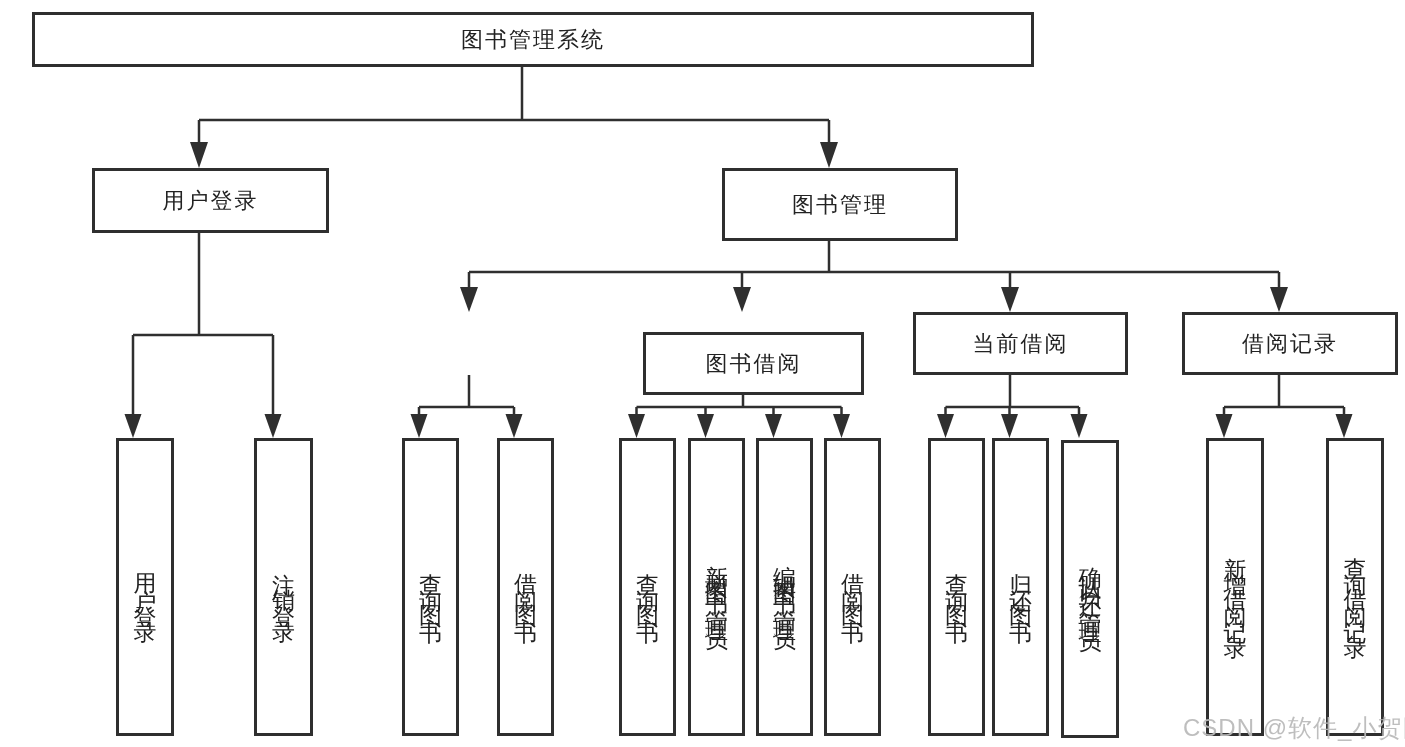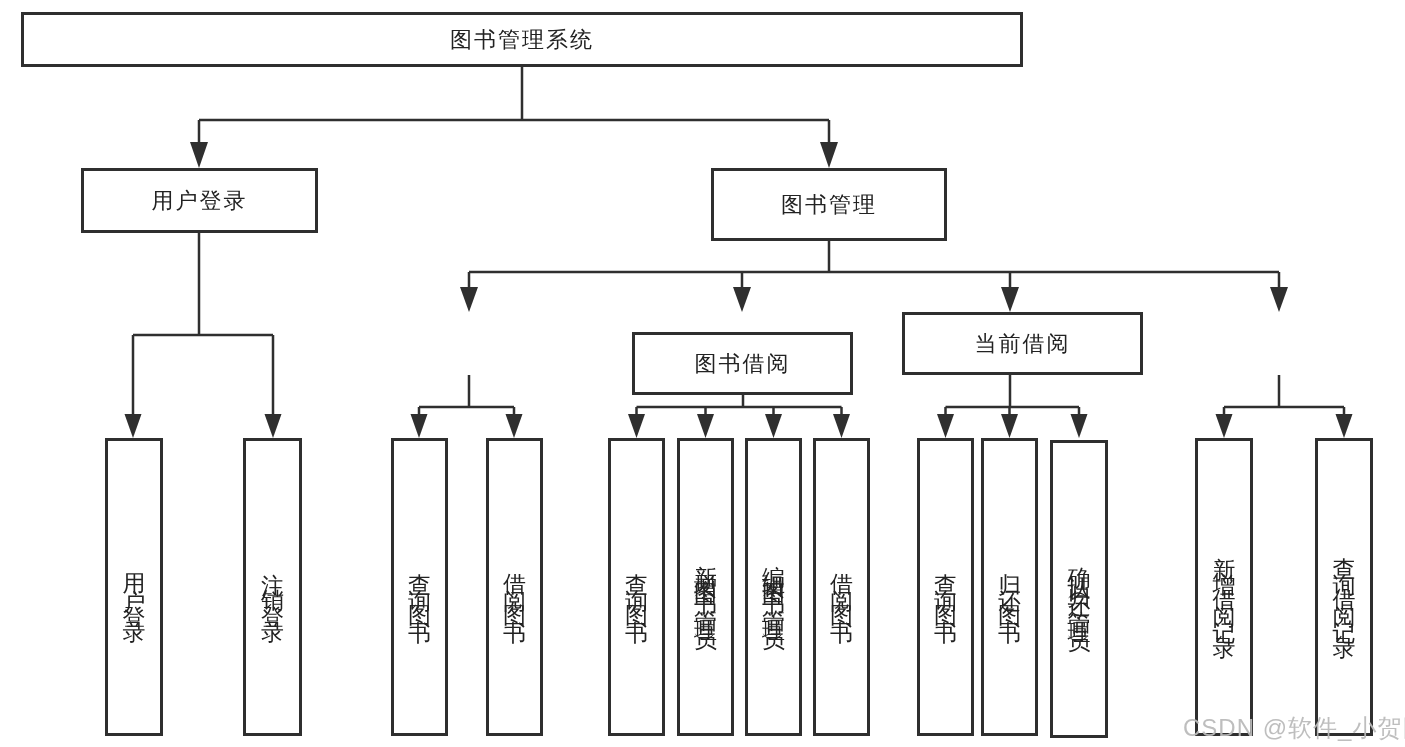--- a/index.html
+++ b/index.html
@@ -5,20 +5,21 @@
   html,body{margin:0;padding:0;background:#ffffff;}
   .stage{
     position:relative;width:1405px;height:747px;background:#ffffff;
     font-family:"Liberation Sans",sans-serif;overflow:hidden;
   }
   .wires{position:absolute;left:0;top:0;}
   .node{
     position:absolute;box-sizing:border-box;background:#ffffff;
     border:3px solid #2f2f2f;display:flex;align-items:center;justify-content:center;
     color:#222222;
+    margin-left:11px;
   }
   .node .lbl{font-size:22px;letter-spacing:2px;white-space:nowrap;}
   .node .vlbl{
     writing-mode:vertical-lr;text-orientation:mixed;
     font-size:23px;letter-spacing:16px;line-height:1;
   }
   .node.tight .vlbl{letter-spacing:9px;}
   .watermark{
     position:absolute;left:1183px;top:712px;z-index:5;
     font-size:24px;color:rgba(186,186,186,0.95);
@@ -70,22 +71,25 @@
   <div class="node" style="left:81px;top:168px;width:237px;height:65px">
     <span class="lbl">用户登录</span>
   </div>
   <div class="node" style="left:711px;top:168px;width:236px;height:73px">
     <span class="lbl">图书管理</span>
   </div>
 
   <div class="node" style="left:632px;top:332px;width:221px;height:63px">
     <span class="lbl">图书借阅</span>
   </div>
-  <div class="node" style="left:902px;top:312px;width:241px;height:63px">
+  <div class="node" style="left:902px;top:312px;width:215px;height:63px">
     <span class="lbl">当前借阅</span>
+  </div>
+  <div class="node" style="left:1171px;top:312px;width:216px;height:63px">
+    <span class="lbl">借阅记录</span>
   </div>
 
   <div class="node" style="left:105px;top:438px;width:58px;height:298px">
     <span class="vlbl">用户登录</span>
   </div>
   <div class="node" style="left:243px;top:438px;width:59px;height:298px">
     <span class="vlbl">注销登录</span>
   </div>
 
   <div class="node" style="left:391px;top:438px;width:57px;height:298px">

